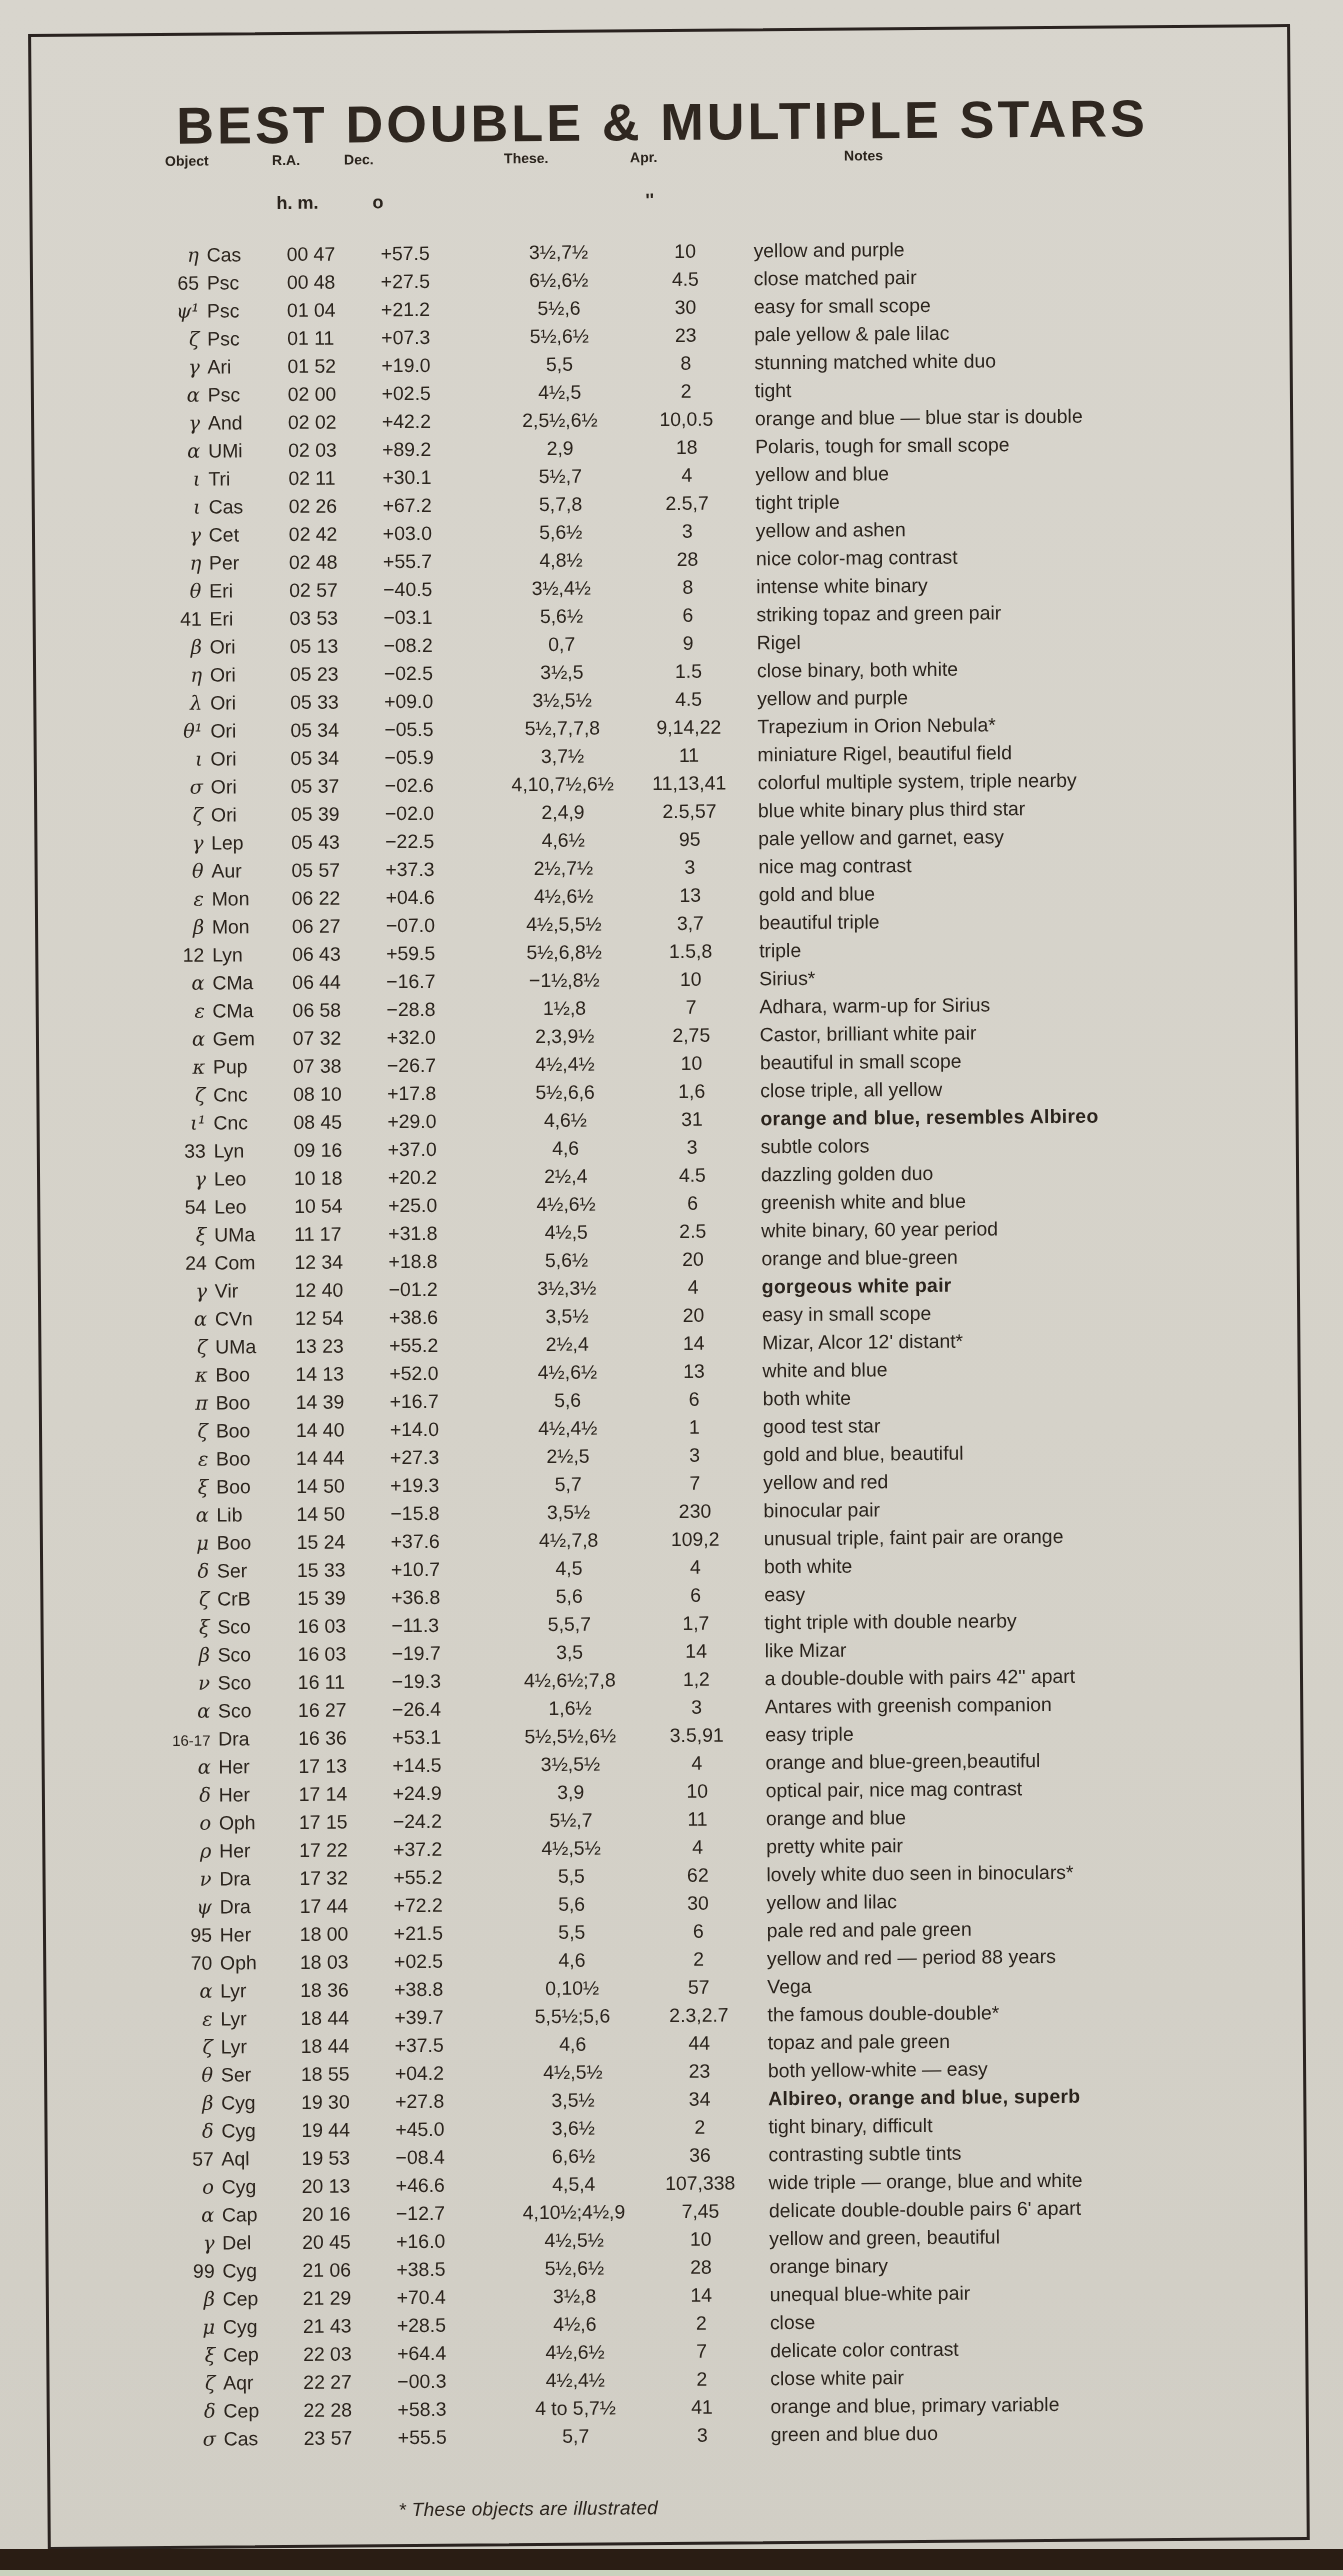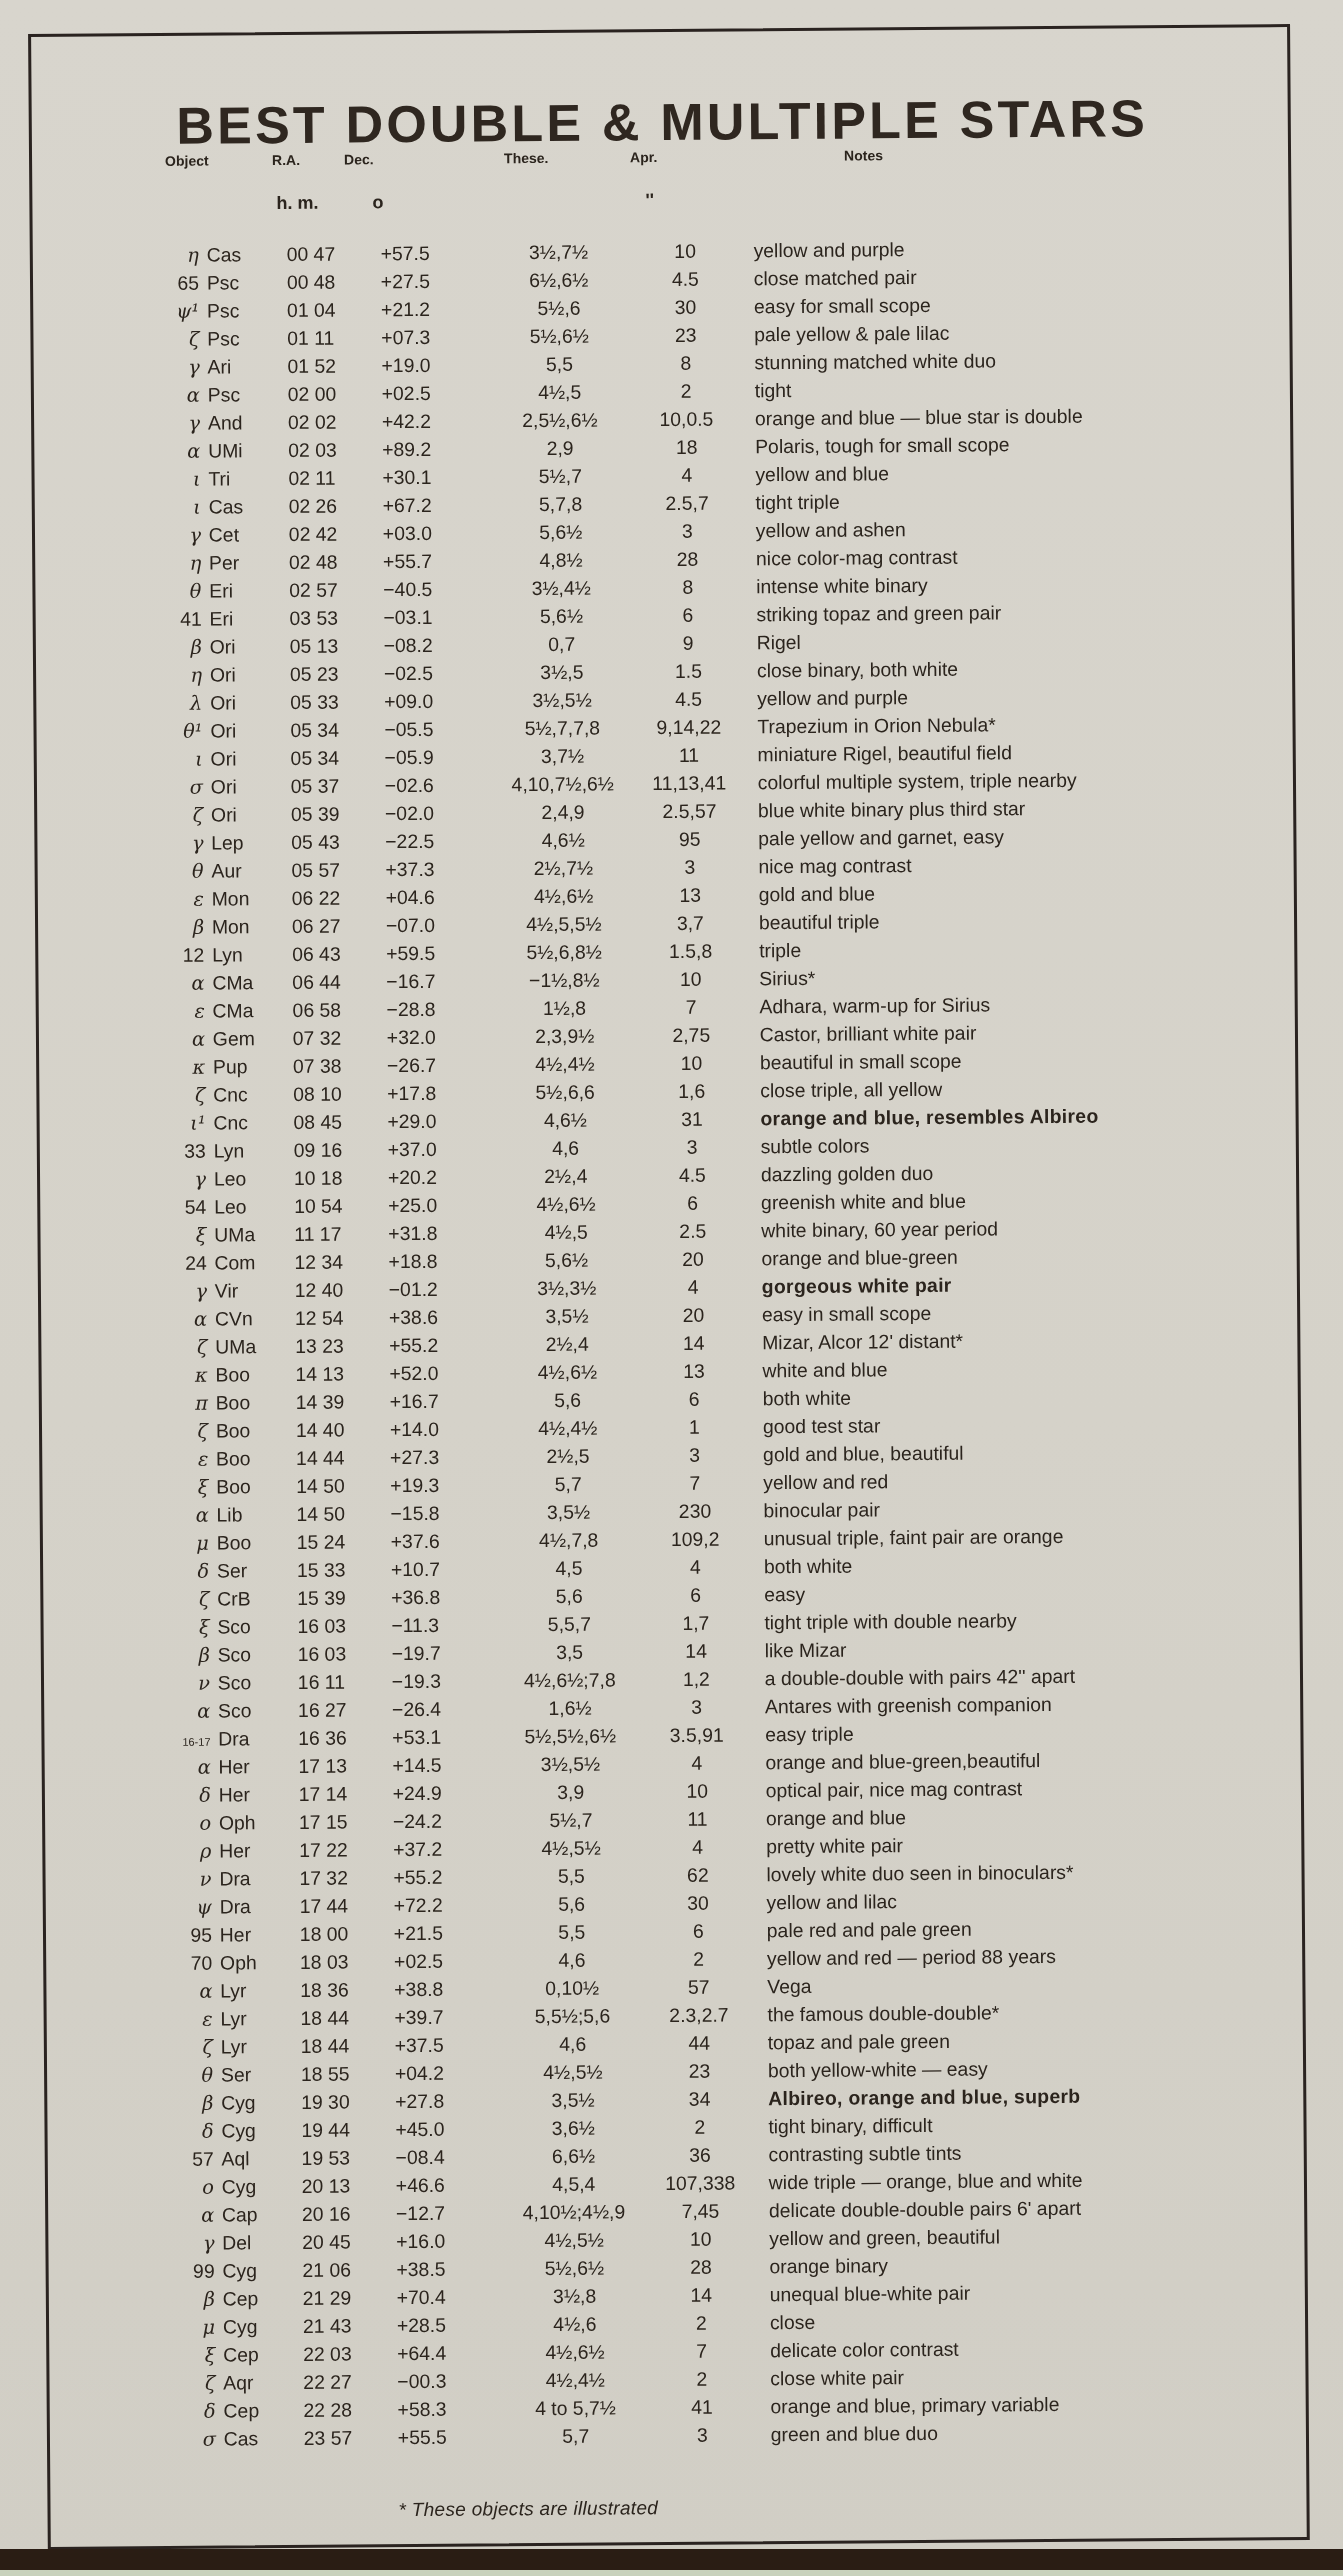--- a/index.html
+++ b/index.html
@@ -13,21 +13,21 @@
   .frame{position:absolute;left:38px;top:28.5px;width:1262px;height:2516px;
     border:3.9px solid #2a2320;box-sizing:border-box;}
   .title{position:absolute;left:0;top:57px;width:1343px;text-align:center;
     font-size:52px;font-weight:bold;letter-spacing:3.2px;color:#2f2720;white-space:nowrap;}
   .hdr{position:absolute;top:149px;font-size:14px;font-weight:bold;white-space:nowrap;}
   .hdr-sub{position:absolute;top:190px;font-size:18px;font-weight:bold;white-space:nowrap;}
   .rows{position:absolute;left:0;top:238px;width:1343px;}
   .row{display:flex;align-items:center;height:28px;font-size:19.4px;line-height:1;}
   .col-pre{width:207px;text-align:right;flex:none;}
   .col-pre .greek{font-family:"DejaVu Serif",serif;font-style:italic;font-size:19.4px;}
-  .col-pre .small{font-size:11px;letter-spacing:0px;}
+  .col-pre .small{font-size:15px;letter-spacing:0px;}
   .col-name{width:80px;padding-left:7.8px;flex:none;text-align:left;}
   .col-ra{width:94px;padding-left:0;flex:none;text-align:left;}
   .col-dec{width:97px;flex:none;text-align:left;}
   .col-mags{width:162px;flex:none;text-align:center;}
   .col-sep{width:91px;flex:none;text-align:center;}
   .col-notes{flex:1;padding-left:23px;text-align:left;white-space:nowrap;}
   .col-notes.bold{font-weight:bold;letter-spacing:0.3px;}
   .footnote{position:absolute;left:389px;top:2497px;font-size:19px;font-style:italic;
     letter-spacing:0.3px;color:#2b241d;}
   .bottom-band{position:absolute;left:0;top:2549px;width:1343px;height:22px;background:#2a1d14;}

